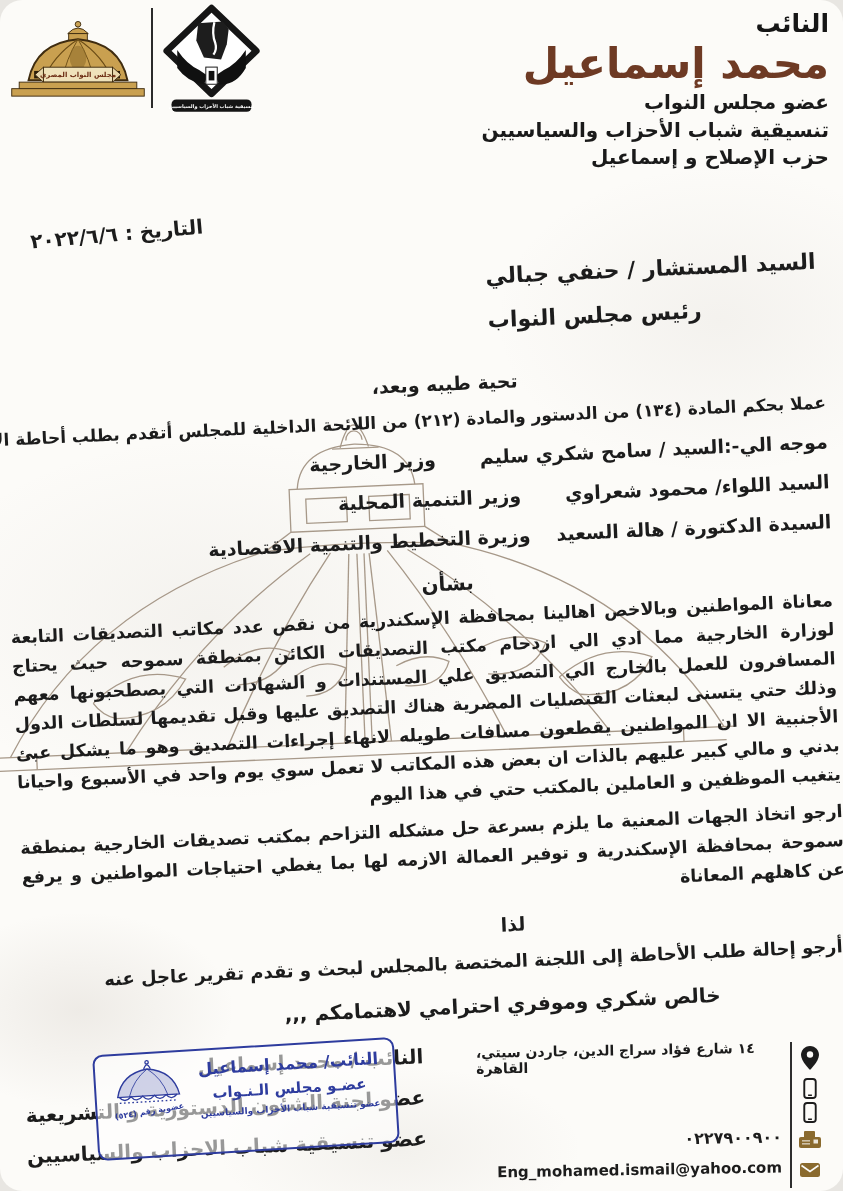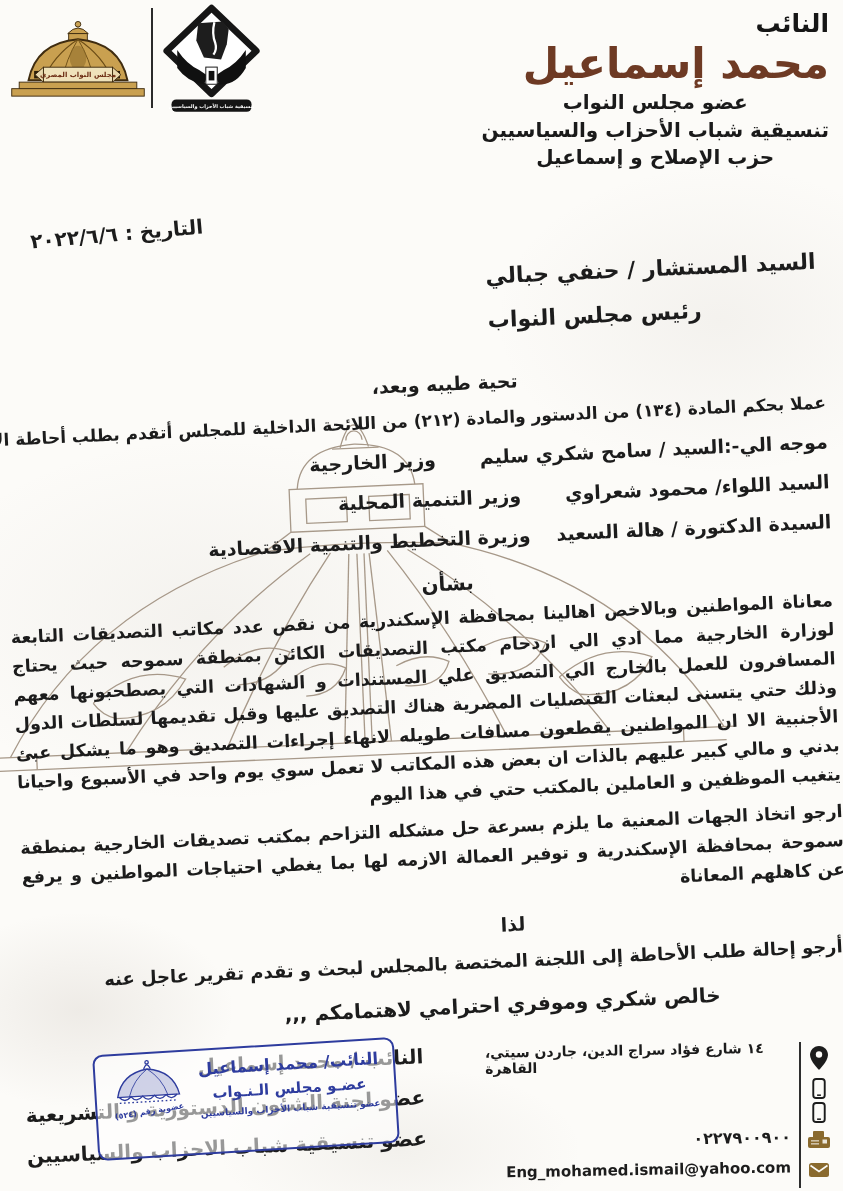--- a/index.html
+++ b/index.html
@@ -5,25 +5,26 @@
   html,body{margin:0;padding:0;background:#e8e6e2;}
   .page{
     position:relative;width:843px;height:1191px;overflow:hidden;
     font-family:"DejaVu Sans",sans-serif;color:#1c1c1c;
     background:
       radial-gradient(ellipse 220px 140px at 80px 1010px, rgba(165,152,138,.16), transparent 70%),
       radial-gradient(ellipse 320px 220px at 720px 320px, rgba(170,160,148,.10), transparent 70%),
       radial-gradient(ellipse 420px 260px at 210px 620px, rgba(160,150,136,.09), transparent 70%),
       radial-gradient(ellipse 260px 120px at 400px 1150px, rgba(160,150,136,.10), transparent 70%),
       #fcfbf8;
+    border-radius: 22px;
   }
   .hdr{position:absolute;top:10px;right:14px;z-index:2;direction:rtl;text-align:right;}
   .hdr .t1{font-size:25px;font-weight:bold;line-height:1.15;color:#161616;}
   .hdr .nm{font-size:42px;font-weight:bold;line-height:1.2;color:#6e3a24;letter-spacing:.5px;}
-  .hdr .s{font-size:20px;font-weight:bold;line-height:1.38;color:#1a1a1a;text-align:center;}
+  .hdr .s{font-size:20px;font-weight:bold;line-height:1.38;color:#1a1a1a;}
   .logo-dome{position:absolute;top:18px;left:8px;z-index:2;}
   .logo-sep{position:absolute;top:8px;left:151px;width:2px;height:100px;background:#2b2b2b;z-index:2;}
   .logo-diamond{position:absolute;top:2px;left:162px;z-index:2;}
   .date{
     position:absolute;top:222px;left:30px;z-index:2;direction:rtl;
     font-size:20px;font-weight:bold;transform:rotate(-5deg);white-space:nowrap;
   }
   .watermark{position:absolute;top:420px;left:-35px;z-index:1;transform:rotate(-2.5deg);opacity:.95;}
   .letter{
     position:absolute;top:243px;left:0;width:843px;z-index:2;
@@ -51,21 +52,21 @@
     transform:rotate(-3.5deg);display:flex;direction:rtl;align-items:stretch;
     padding:5px 8px;box-sizing:border-box;background:rgba(255,255,255,.55);
   }
   .stamp-text{flex:1;text-align:center;padding-top:2px;}
   .stamp-text .l1{font-size:16.5px;font-weight:bold;line-height:24px;white-space:nowrap;}
   .stamp-text .l2{font-size:15px;font-weight:bold;line-height:24px;letter-spacing:1px;white-space:nowrap;}
   .stamp-text .l3{font-size:9px;font-weight:bold;line-height:16px;white-space:nowrap;}
   .stamp-side{width:88px;display:flex;flex-direction:column;align-items:center;justify-content:flex-start;}
   .stamp-side .num{font-size:8px;font-weight:bold;transform:rotate(-6deg);margin-top:2px;white-space:nowrap;}
   .footer{
-    position:absolute;top:1040px;right:6px;width:356px;z-index:3;
+    position:absolute;top:1040px;right:15px;width:356px;z-index:3;
     display:grid;grid-template-columns:1fr 2px 36px;grid-template-rows:36px 24px 24px 30px 32px;
   }
   .f-div{grid-column:2;grid-row:1/6;background:#2e2e2e;width:2px;height:146px;margin-top:2px;}
   .f-text{direction:rtl;text-align:left;display:flex;align-items:center;justify-content:flex-start;padding-left:4px;}
   .f-text.addr-t{font-size:14px;font-weight:bold;justify-content:flex-start;transform:rotate(-1deg);}
   .f-ltr{direction:ltr;justify-content:flex-end;padding-right:8px;font-weight:bold;transform:rotate(-1deg);}
   .f-phone{font-size:16px;}
   .f-mail{font-size:15px;}
   .f-ic{display:flex;align-items:center;justify-content:center;}
   .c1{grid-column:1;} .c3{grid-column:3;}

